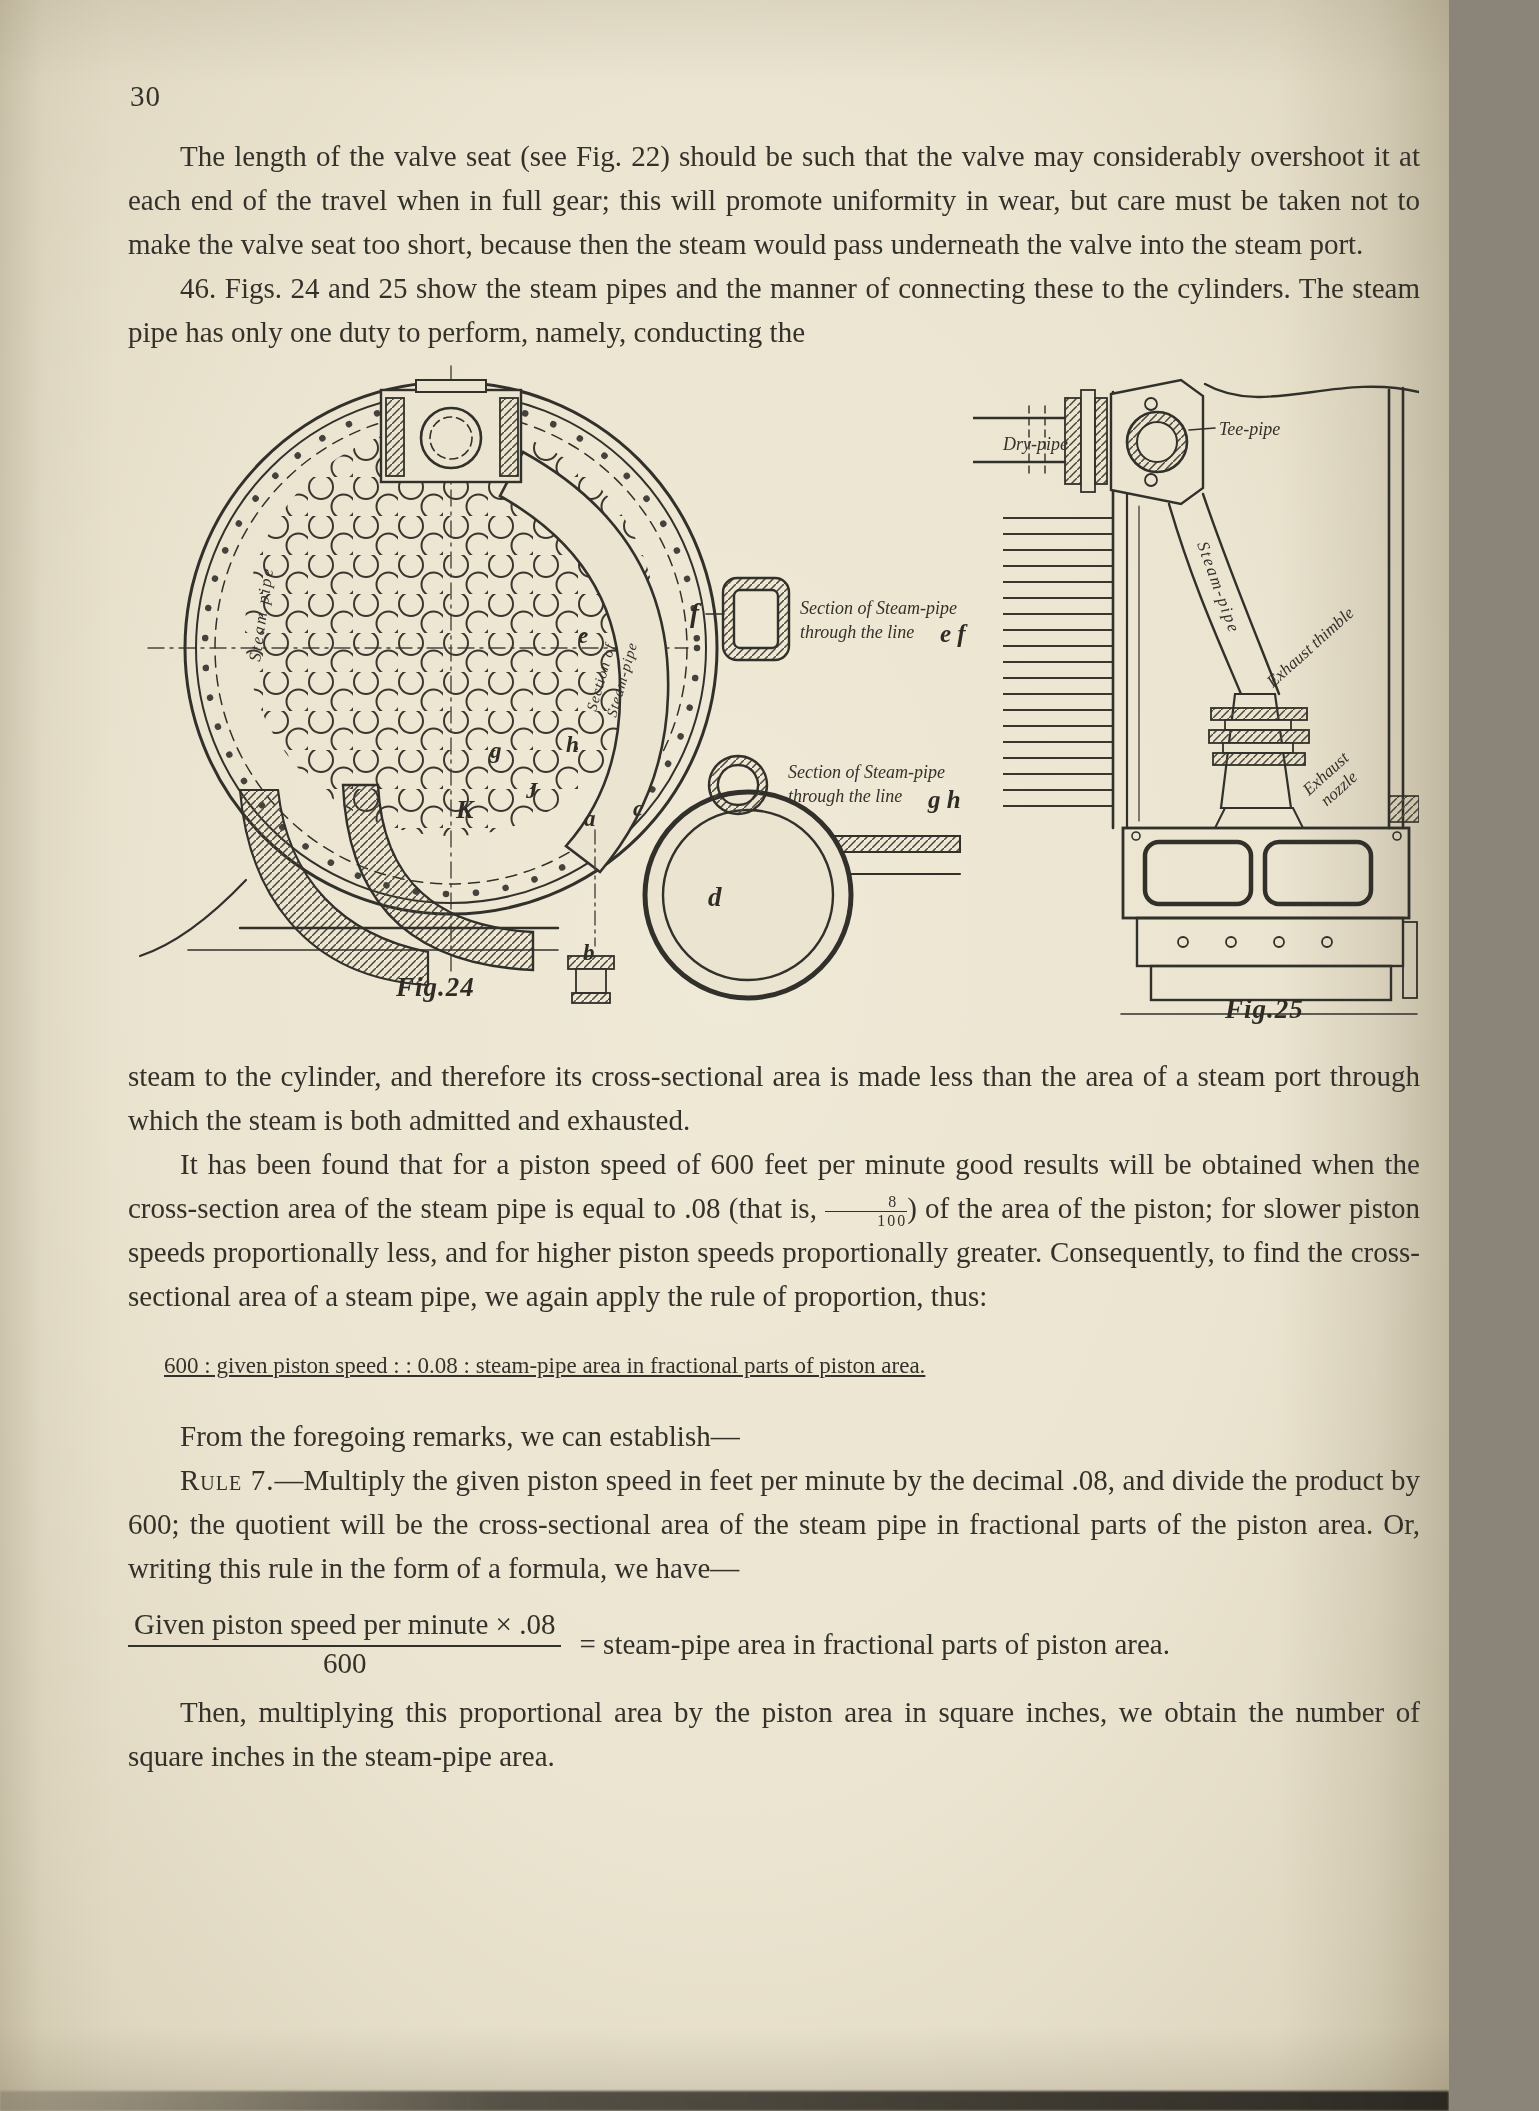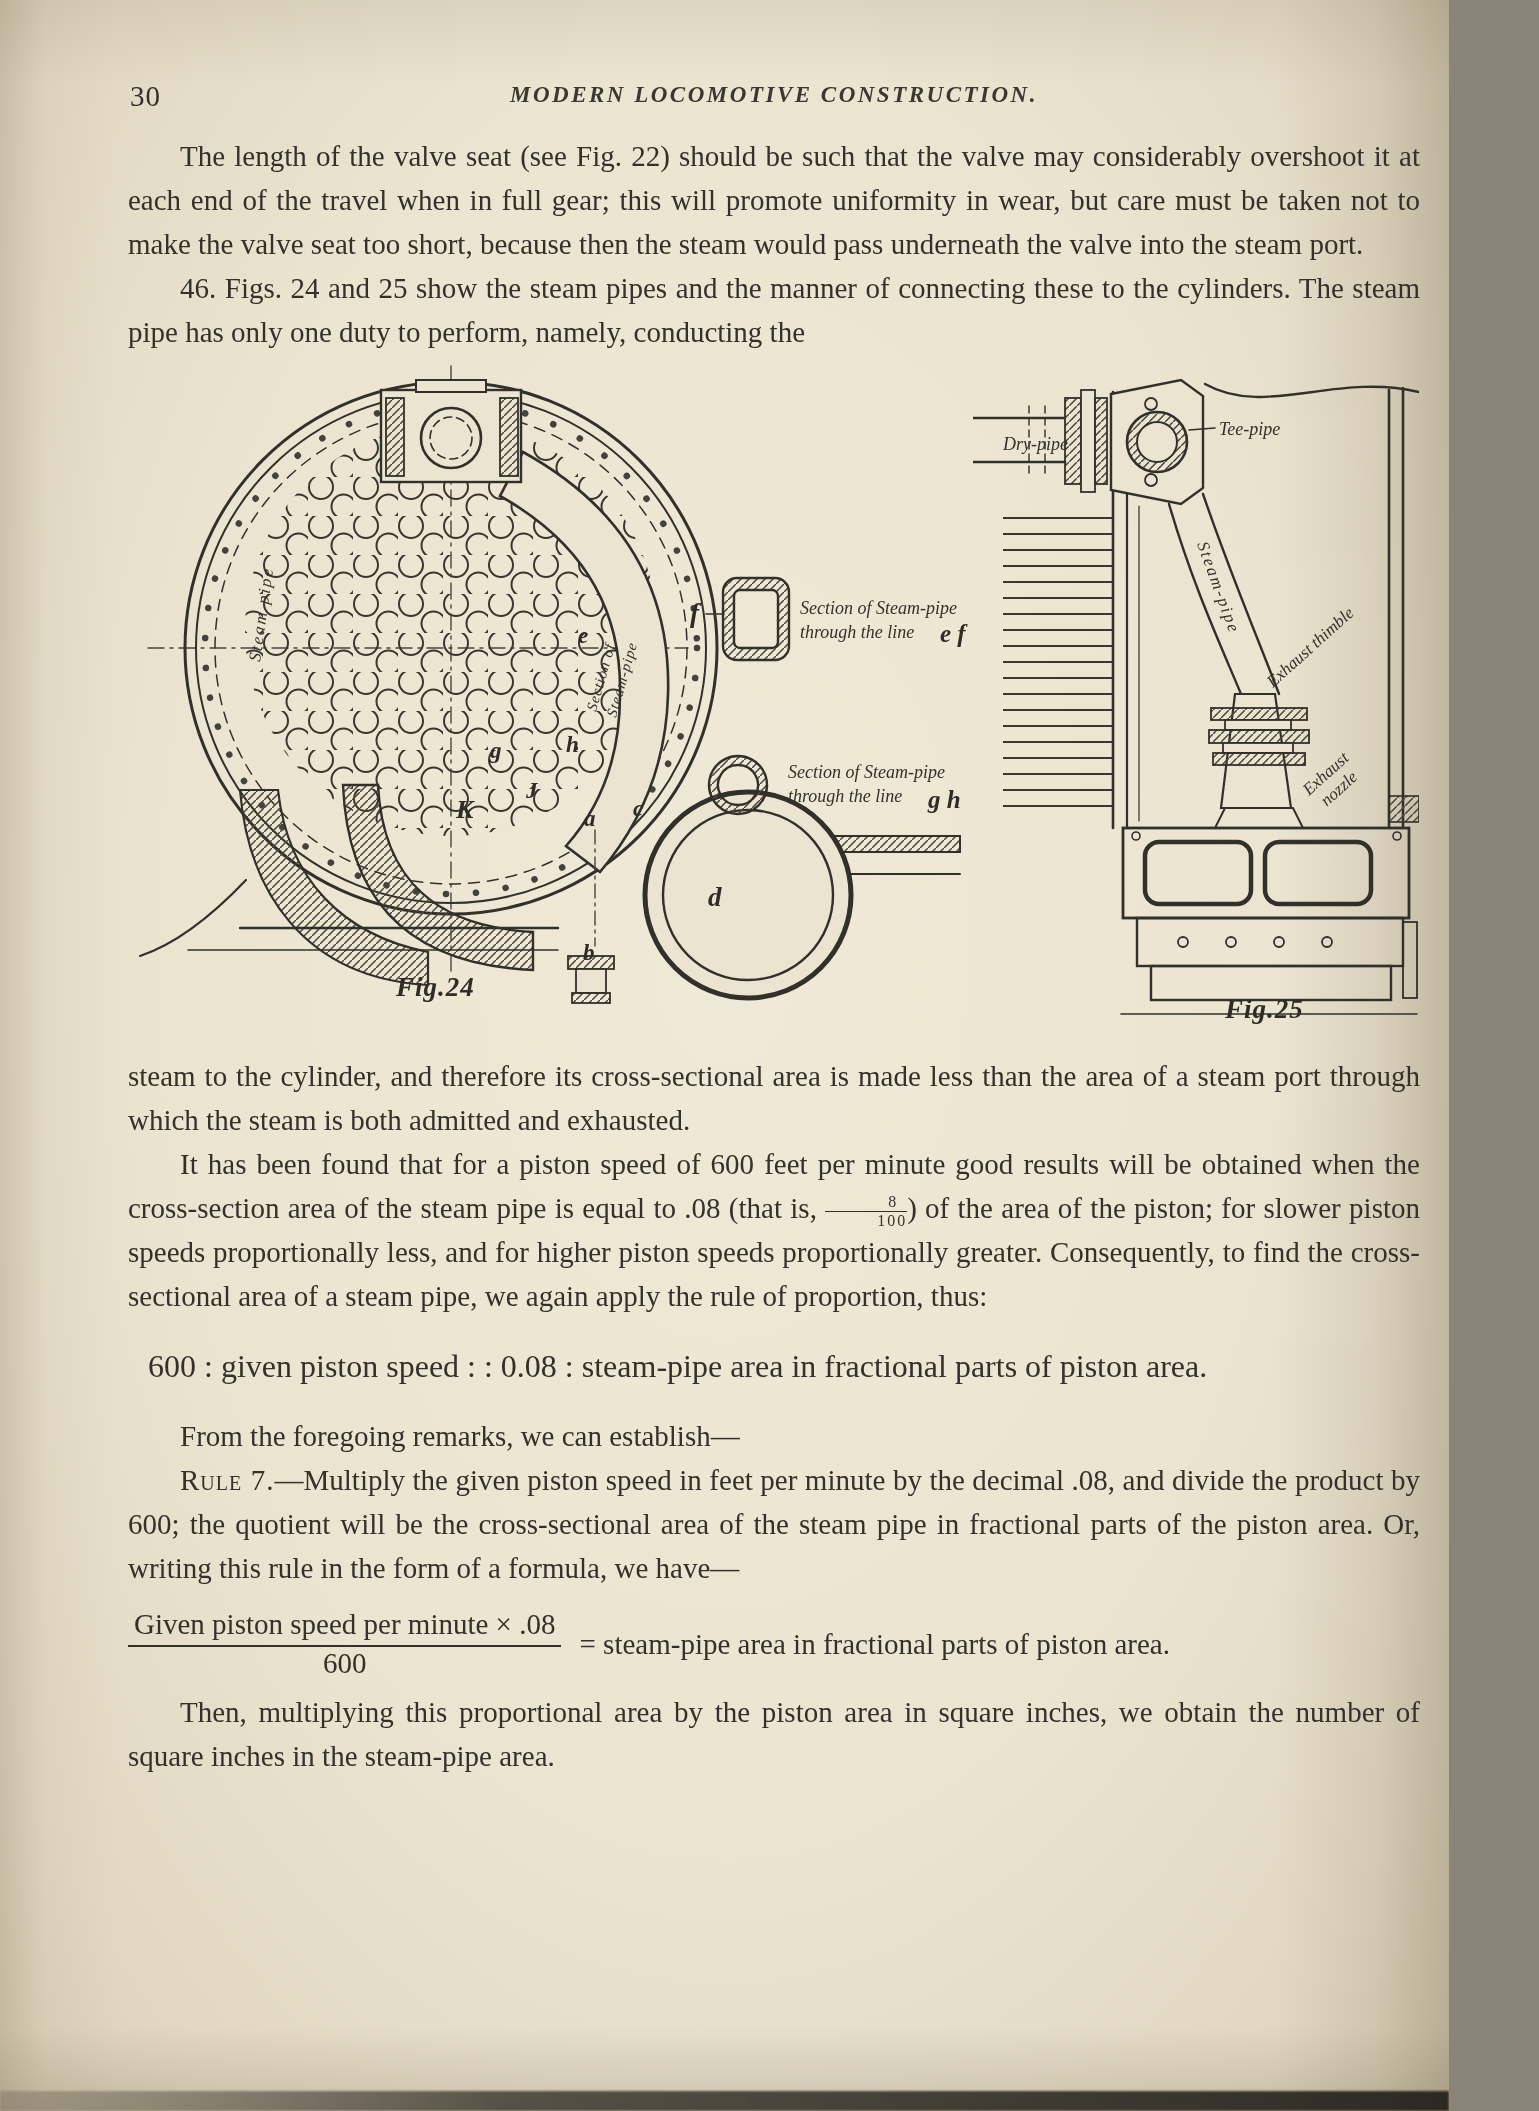--- a/index.html
+++ b/index.html
@@ -25,41 +25,40 @@
   .runtitle{position:absolute;left:0;right:0;top:8px;text-align:center;
     font-style:italic;font-weight:bold;font-size:23px;letter-spacing:2.5px;color:#3b3831;}
   p.body{font-size:29px;line-height:44px;text-align:justify;margin:0;}
   p.indent{text-indent:52px;}
   .secthead{text-align:center;font-size:23px;letter-spacing:2px;margin:30px 0 18px 0;color:#3a372f;}
   .figarea{position:relative;height:676px;margin:6px 0 18px 0;}
   .figarea svg{position:absolute;}
   .figtext{font-family:"Liberation Serif","DejaVu Serif",serif;font-style:italic;fill:#34312b;}
   .figcap{font-family:"Liberation Serif","DejaVu Serif",serif;font-style:italic;font-weight:bold;font-size:27px;fill:#2f2c26;letter-spacing:1px;}
   .ltr{font-family:"Liberation Serif","DejaVu Serif",serif;font-style:italic;font-weight:bold;fill:#2f2c26;}
-  .propline{font-size:32px;line-height:44px;margin:26px 0 26px 20px;}
+  .propline{font-size:23px;line-height:44px;margin:26px 0 26px 36px;text-decoration:underline;}
   .frac-inline{display:inline-block;vertical-align:-0.5em;text-align:center;font-size:0.55em;line-height:1.1;}
   .frac-inline .num{display:block;border-bottom:1.5px solid #34312b;padding:0 3px;}
   .frac-inline .den{display:block;letter-spacing:2px;}
   .rule-label{font-variant:small-caps;letter-spacing:1px;}
   .formula{display:flex;align-items:center;margin:18px 0 10px 0;font-size:29px;}
   .bigfrac{text-align:center;}
   .bigfrac .fnum{padding:0 6px 4px 6px;border-bottom:2px solid #34312b;}
   .bigfrac .fden{padding-top:0;}
   .frhs{margin-left:18px;}
   .mt8{margin-top:8px;} .mt16{margin-top:16px;}
 </style>
 </head>
 <body>
 
 <div id="page">
   <div class="content">
 
     <div class="hdr">
       <div class="pageno">30</div>
-      <div class="runtitle">MODERN LOCOMOTIVE CONSTRUCTION.</div>
     </div>
 
     <p class="body indent">The length of the valve seat (see Fig. 22) should be such that the valve may considerably overshoot it at each end of the travel when in full gear; this will promote uniformity in wear, but care must be taken not to make the valve seat too short, because then the steam would pass underneath the valve into the steam port.</p>
 
 
     <p class="body indent">46. Figs. 24 and 25 show the steam pipes and the manner of connecting these to the cylinders.  The steam pipe has only one duty to perform, namely, conducting the</p>
 
     <div class="figarea">
 
       <svg viewBox="0 0 840 670" style="left:0;top:0;width:840px;height:670px" stroke-linecap="round">

